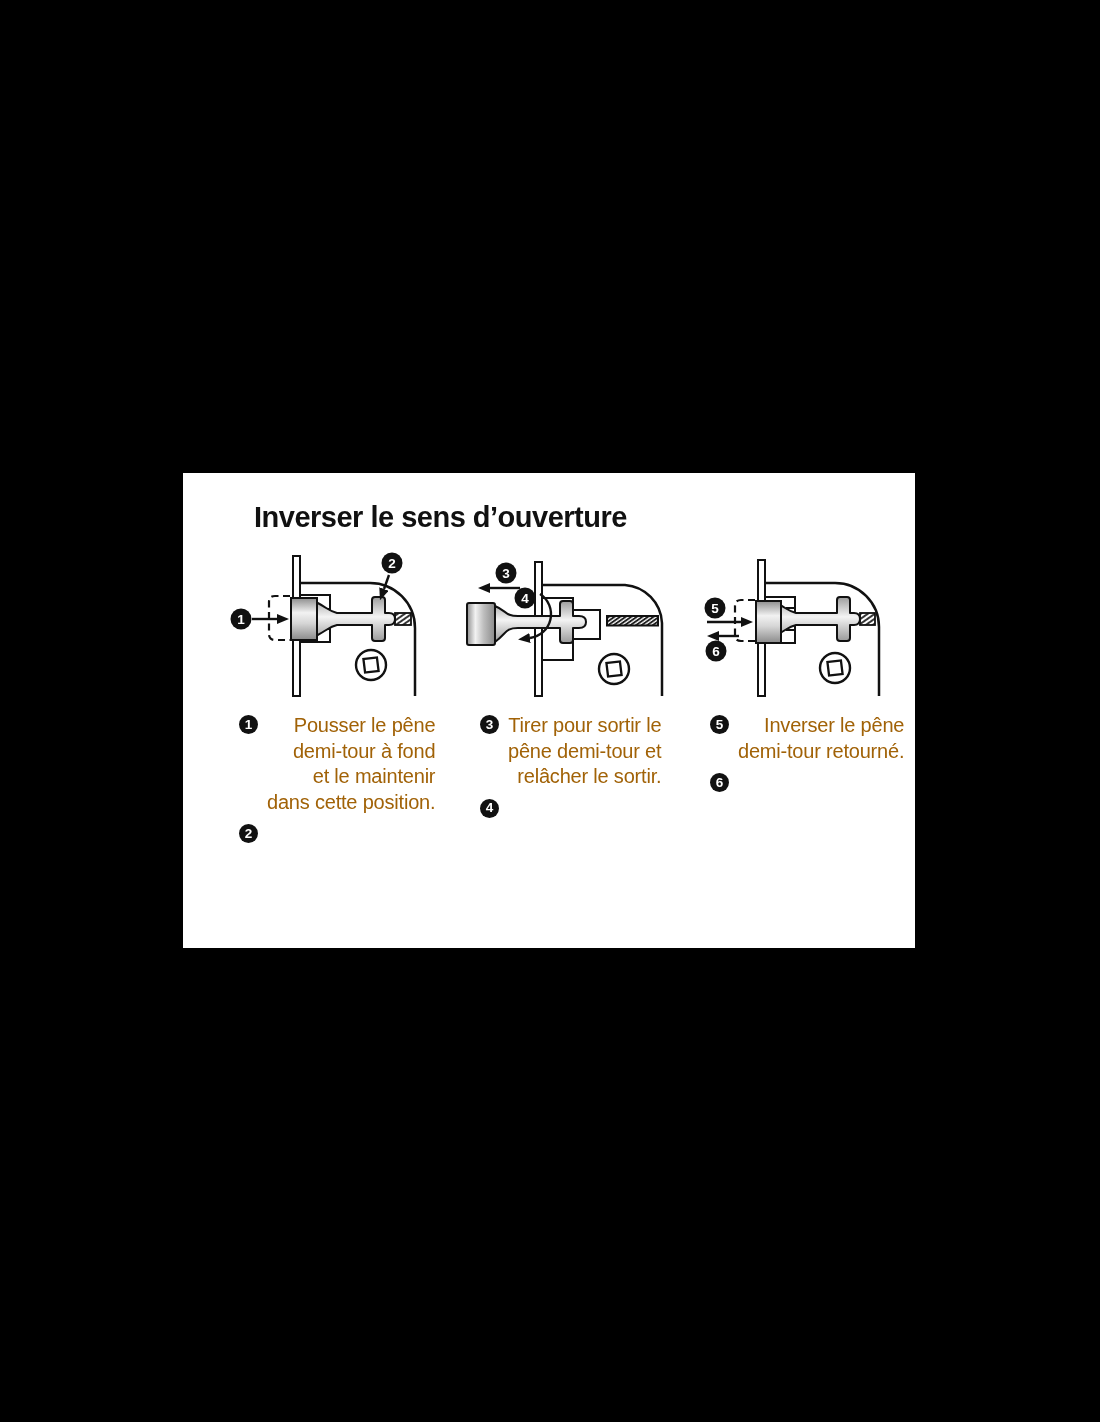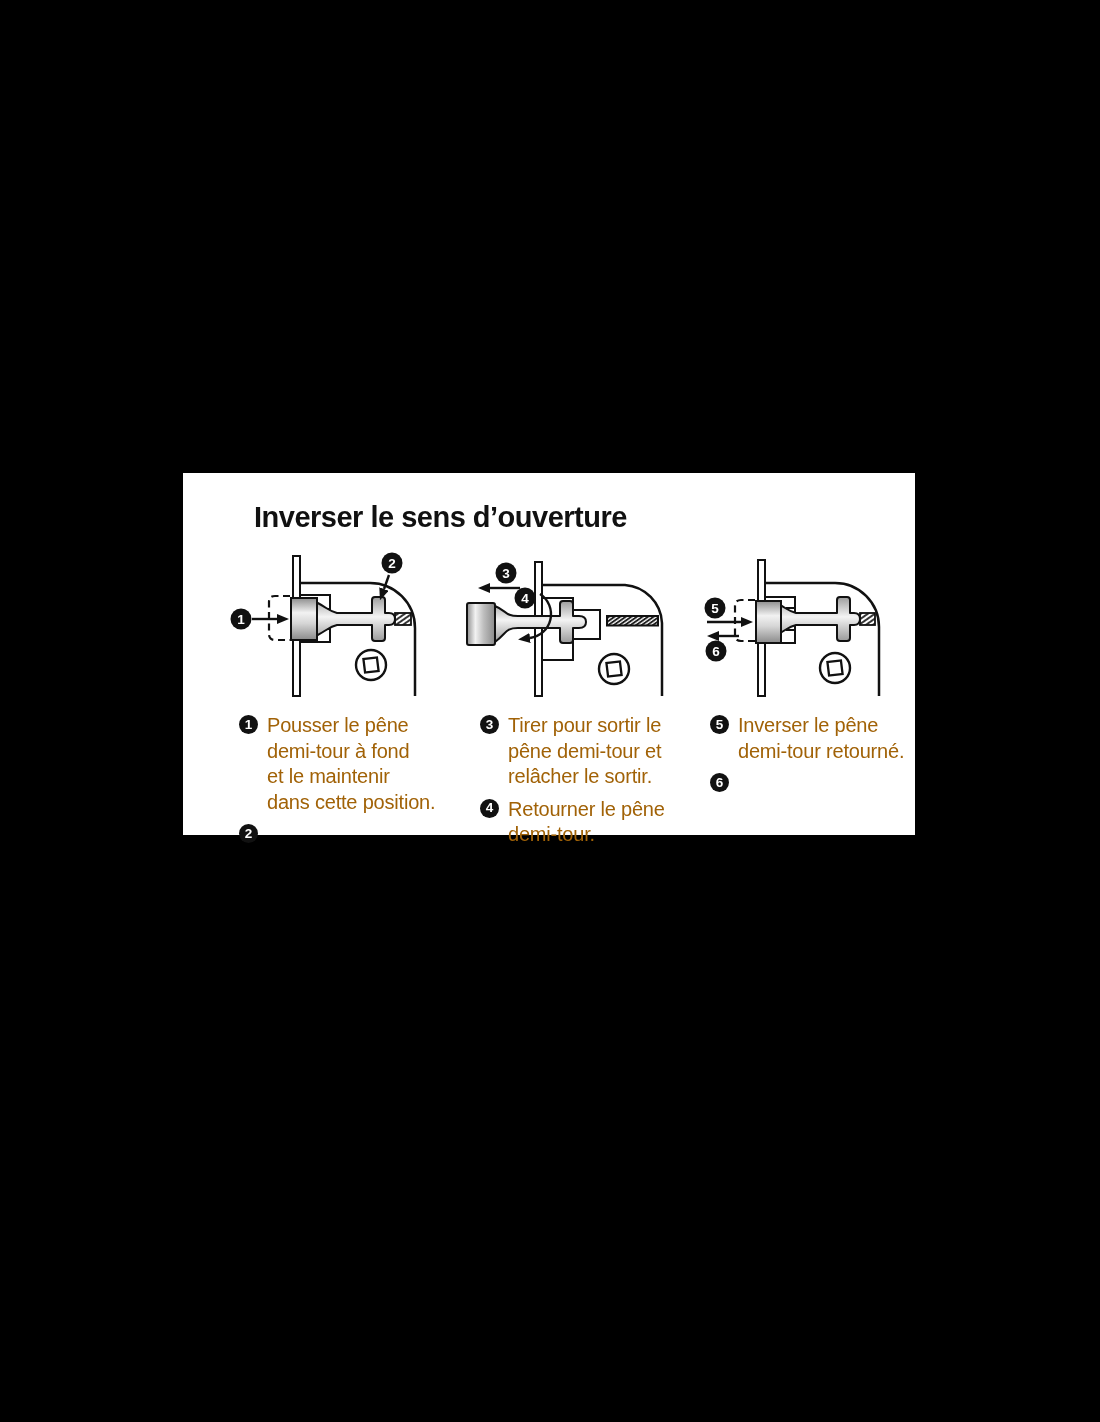--- a/index.html
+++ b/index.html
@@ -4,22 +4,22 @@
 <style>
   html,body{margin:0;padding:0;}
   body{
     width:1100px;height:1422px;
     background:#000;
     position:relative;
     overflow:hidden;
     font-family:"Liberation Sans","DejaVu Sans",sans-serif;
   }
   .panel{
-    position:absolute;left:183px;top:473px;width:732px;height:362px;
-    background:#fff;color:#111;
+    position:absolute;left:183px;top:473px;width:732px;height:475px;
+    background:#fff;color:#111;text-align:right;
   }
   .title{
     position:absolute;left:71px;top:28px;
     font-size:29px;font-weight:700;letter-spacing:-0.5px;color:#111;
     white-space:nowrap;
   }
   .diagram{position:absolute;top:75px;width:220px;height:160px;}
   .diagram.d1{left:42px;}
   .diagram.d2{left:277px;}
   .diagram.d3{left:512px;}
@@ -183,22 +183,20 @@
 
   <div class="col c2">
     <div class="step">
       <span class="badge">3</span>
       <div class="step-text">Tirer pour sortir le
 pêne demi-tour et
 relâcher le sortir.</div>
     </div>
     <div class="step">
       <span class="badge">4</span>
-      <div class="step-text">Retourner le pêne
-demi-tour.</div>
     </div>
   </div>
 
   <div class="col c3">
     <div class="step">
       <span class="badge">5</span>
       <div class="step-text">Inverser le pêne
 demi-tour retourné.</div>
     </div>
     <div class="step">

